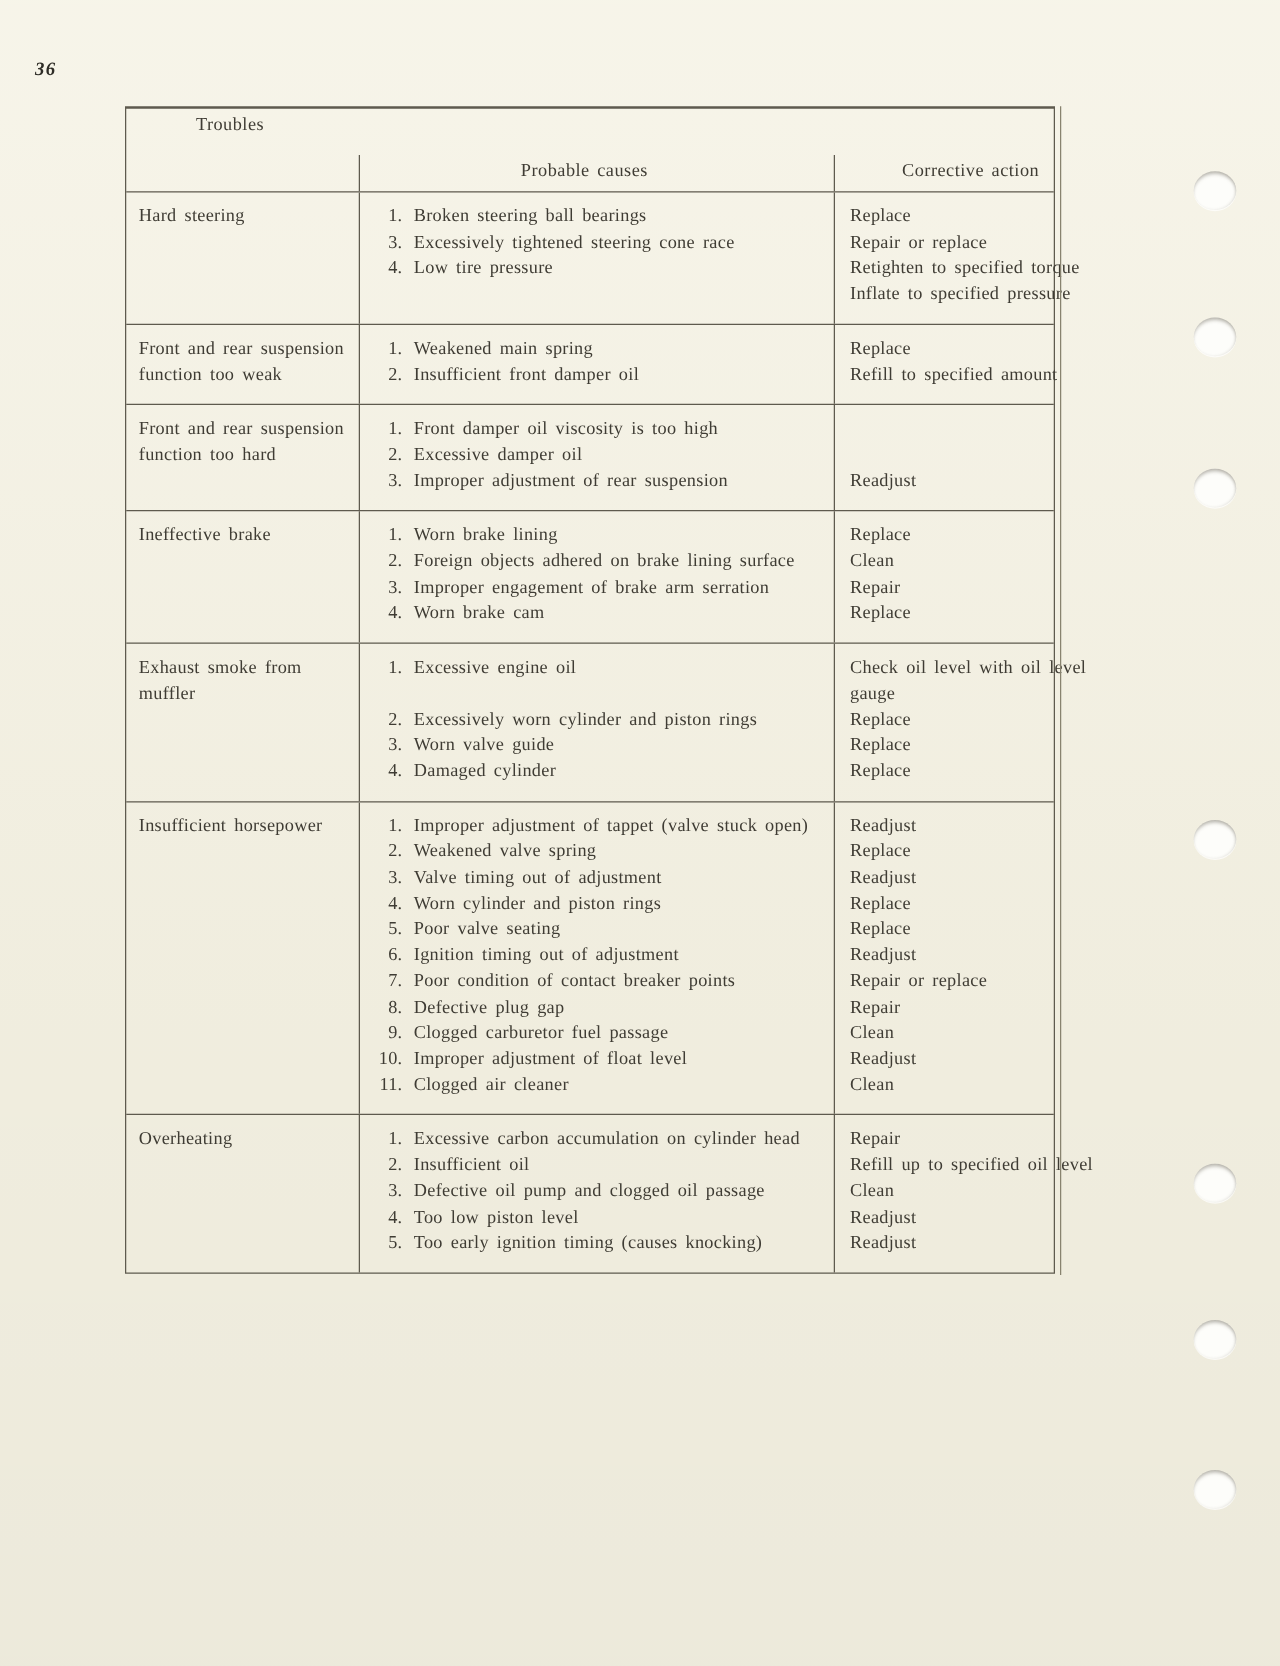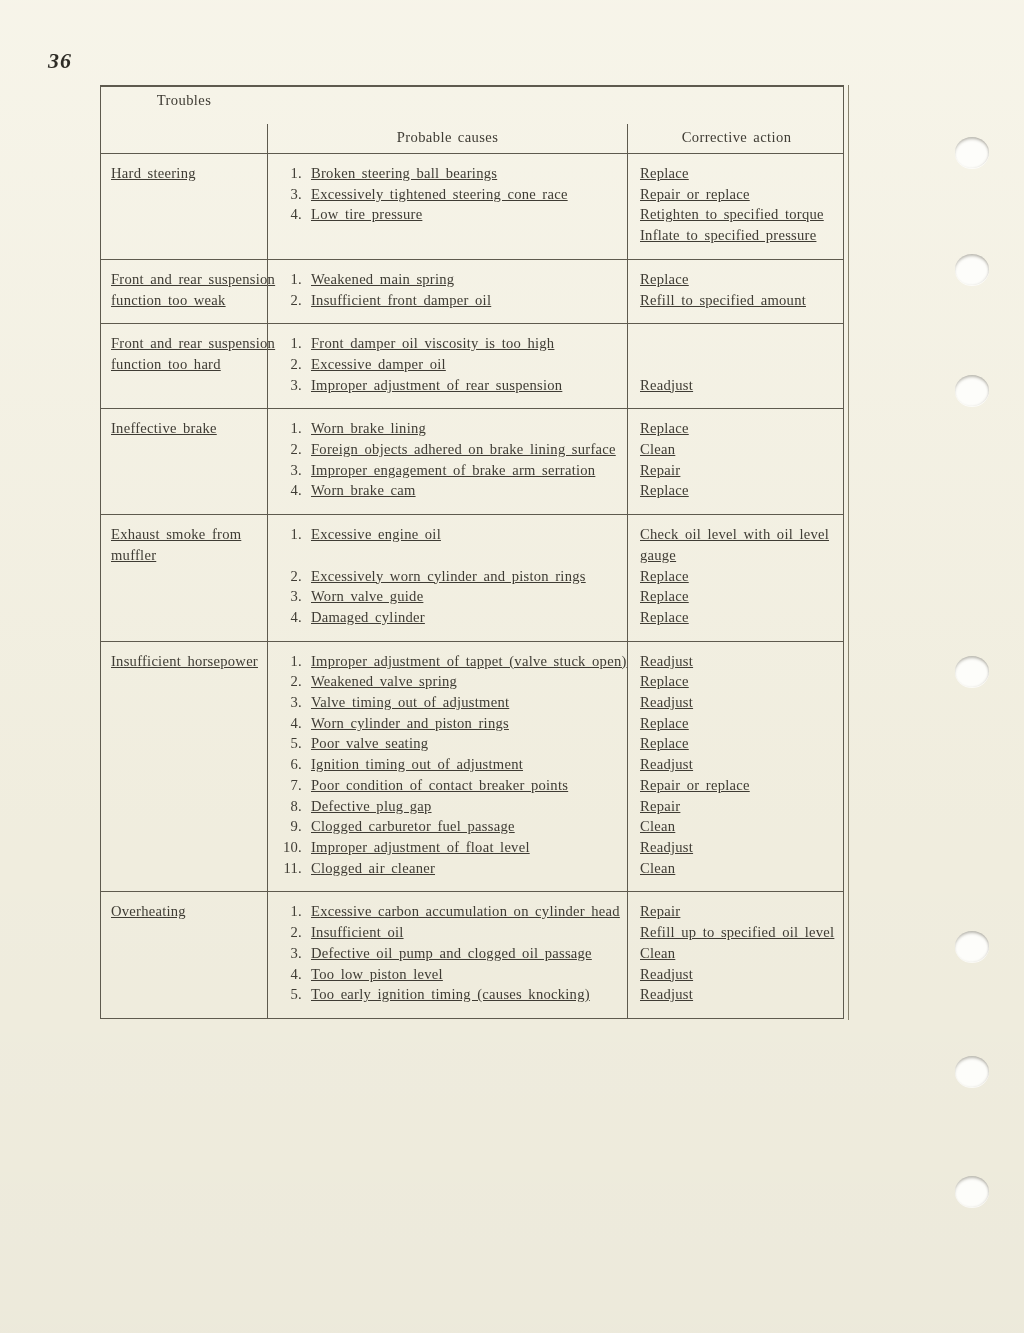--- a/index.html
+++ b/index.html
@@ -12,49 +12,50 @@
   .page{
     position:relative;
     width:1024px;height:1333px;
     background:var(--paper);
     background-image:linear-gradient(180deg, rgba(255,255,255,0.25) 0%, rgba(0,0,0,0.015) 60%, rgba(0,0,0,0.03) 100%);
     font-family:"Liberation Serif","DejaVu Serif",serif;
     color:var(--ink);
     overflow:hidden;
   }
   .page-number{
-    position:absolute;left:48px;top:48px;
-    font-size:22px;font-weight:bold;font-style:italic;
+    position:absolute;left:28px;top:48px;
+    font-size:15px;font-weight:bold;font-style:italic;
     letter-spacing:1px;color:#2e2c26;
   }
   .tablewrap{
     position:absolute;left:100px;top:85px;width:744px;
     border:1.5px solid var(--line);
     border-top-width:2px;
     background:transparent;
   }
   
   .outer-rule{
     position:absolute;top:-2px;bottom:-2px;right:-6px;width:1px;
     background:#88836f;
   }
   .thead,.trow{
     display:grid;
     grid-template-columns:166px 360px 218px;
+    gap:20px;
   }
   .th{
     text-align:center;
     padding:5px 4px 7px;
     font-size:14.6px;
     letter-spacing:0.4px;
     word-spacing:2px;
   }
   .th + .th{border-left:1px solid var(--line);margin-top:37px;}
   .trow{border-top:1px solid var(--line);}
-  .cell{padding:9px 6px 13px;text-decoration:underline;}
+  .cell{padding:9px 6px 13px;}
   .cell.trouble{padding-left:10px;padding-right:4px;}
   .cell.causes{border-left:1px solid var(--line);padding-left:4px;}
   .cell.actions{border-left:1px solid var(--line);padding-left:12px;padding-right:4px;}
   .line{
     min-height:20.7px;line-height:20.7px;
     font-size:14.6px;
     word-spacing:2.5px;letter-spacing:0.25px;
     white-space:nowrap;
   }
   .num{

